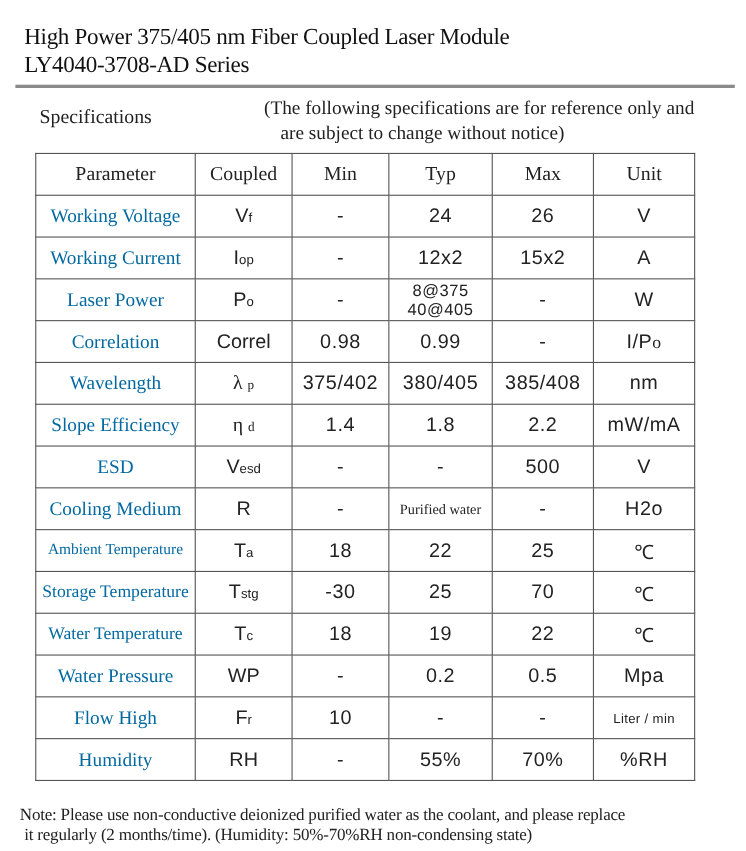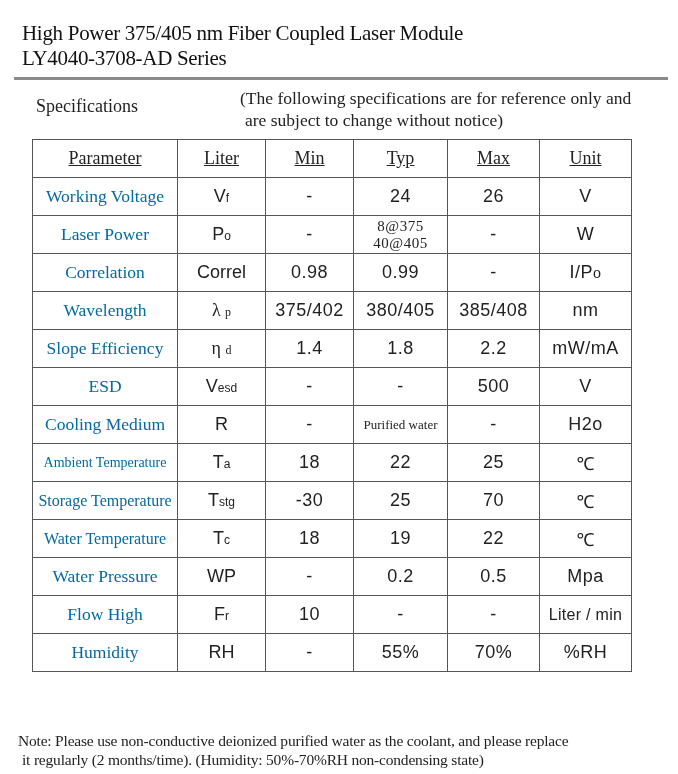--- a/index.html
+++ b/index.html
@@ -15,49 +15,49 @@
   }
   .spec-label {
     position: absolute; left: 36px; top: 96px;
     font-family: "Liberation Serif", serif; font-size: 18px; color: #222;
   }
   .spec-note {
     position: absolute; left: 240px; top: 87px;
     font-family: "Liberation Serif", serif; font-size: 17.5px; line-height: 22px; color: #222;
     white-space: nowrap;
   }
-  .spec-note .l2 { padding-left: 5px; }
+  .spec-note .l2 { padding-left: 5px; margin-left: 10px; }
   table.spec {
     position: absolute; left: 32px; top: 139px;
     border-collapse: collapse; table-layout: fixed;
   }
   table.spec td, table.spec th {
     border: 1.3px solid #555;
     height: 37px; padding: 0; text-align: center; vertical-align: middle;
     white-space: nowrap; overflow: hidden;
   }
   table.spec th {
-    font-family: "Liberation Serif", serif; font-weight: normal; font-size: 18px; color: #222; text-decoration: underline;
+    font-family: "Liberation Serif", serif; font-weight: normal; font-size: 18px; color: #222;
   }
   .c-param { width: 145px; }
   .c-sym { width: 88px; }
   .c-min { width: 88px; }
   .c-typ { width: 94px; }
   .c-max { width: 92px; }
   .c-unit { width: 92px; }
   td.param { font-family: "Liberation Serif", serif; font-size: 17.5px; color: #0369a1; }
   td.param.small { font-size: 14px; }
   td.param.med { font-size: 16px; margin-left: 43px; }
   td.sym { font-family: "Liberation Sans", sans-serif; font-size: 18px; color: #222; }
   td.sym .sub { font-size: 12px; }
   td.sym.serif { font-family: "Liberation Serif", serif; }
   td.num { font-family: "Liberation Sans", sans-serif; font-size: 18px; color: #222; letter-spacing: 0.5px; }
-  td.num.two { font-size: 15px; line-height: 17px; font-family: Liberation Serif, serif; }
+  td.num.two { font-size: 15px; line-height: 17px; }
   td.num.tiny { font-family: "Liberation Serif", serif; font-size: 13px; letter-spacing: 0; }
-  td.num.small { font-size: 16px; letter-spacing: 0.3px; }
+  td.num.small { font-size: 12px; letter-spacing: 0.3px; }
   td.unit-serif { font-family: "Liberation Serif", serif; font-size: 18px; color: #222; }
   .note {
     position: absolute; left: 18px; top: 731px;
     font-family: "Liberation Serif", serif; font-size: 15.5px; line-height: 19px; color: #222;
     white-space: nowrap; letter-spacing: -0.2px;
   }
   .note .l2 { padding-left: 4px; }
 </style>
 </head>
 <body>
@@ -79,38 +79,46 @@
     <col class="c-param">
       <col class="c-sym">
       <col class="c-min">
       <col class="c-typ">
       <col class="c-max">
       <col class="c-unit">
   </colgroup>
   <thead>
     <tr>
       <th>Parameter</th>
-      <th>Liter</th>
+      <th>Coupled</th>
       <th>Min</th>
       <th>Typ</th>
       <th>Max</th>
       <th>Unit</th>
     </tr>
   </thead>
   <tbody>
 
     <tr>
       <td class="param">Working Voltage</td>
       <td class="sym"><span>V</span><span class="sub">f</span></td>
       <td class="num">-</td>
       <td class="num">24</td>
       <td class="num">26</td>
       <td class="num">V</td>
     </tr>
 
+    <tr>
+      <td class="param">Working Current</td>
+      <td class="sym"><span>I</span><span class="sub">op</span></td>
+      <td class="num">-</td>
+      <td class="num">12x2</td>
+      <td class="num">15x2</td>
+      <td class="num">A</td>
+    </tr>
 
     <tr>
       <td class="param">Laser Power</td>
       <td class="sym"><span>P</span><span class="sub">o</span></td>
       <td class="num">-</td>
       <td class="num two">
         <div>8@375</div>
         <div>40@405</div>
       </td>
       <td class="num">-</td>

